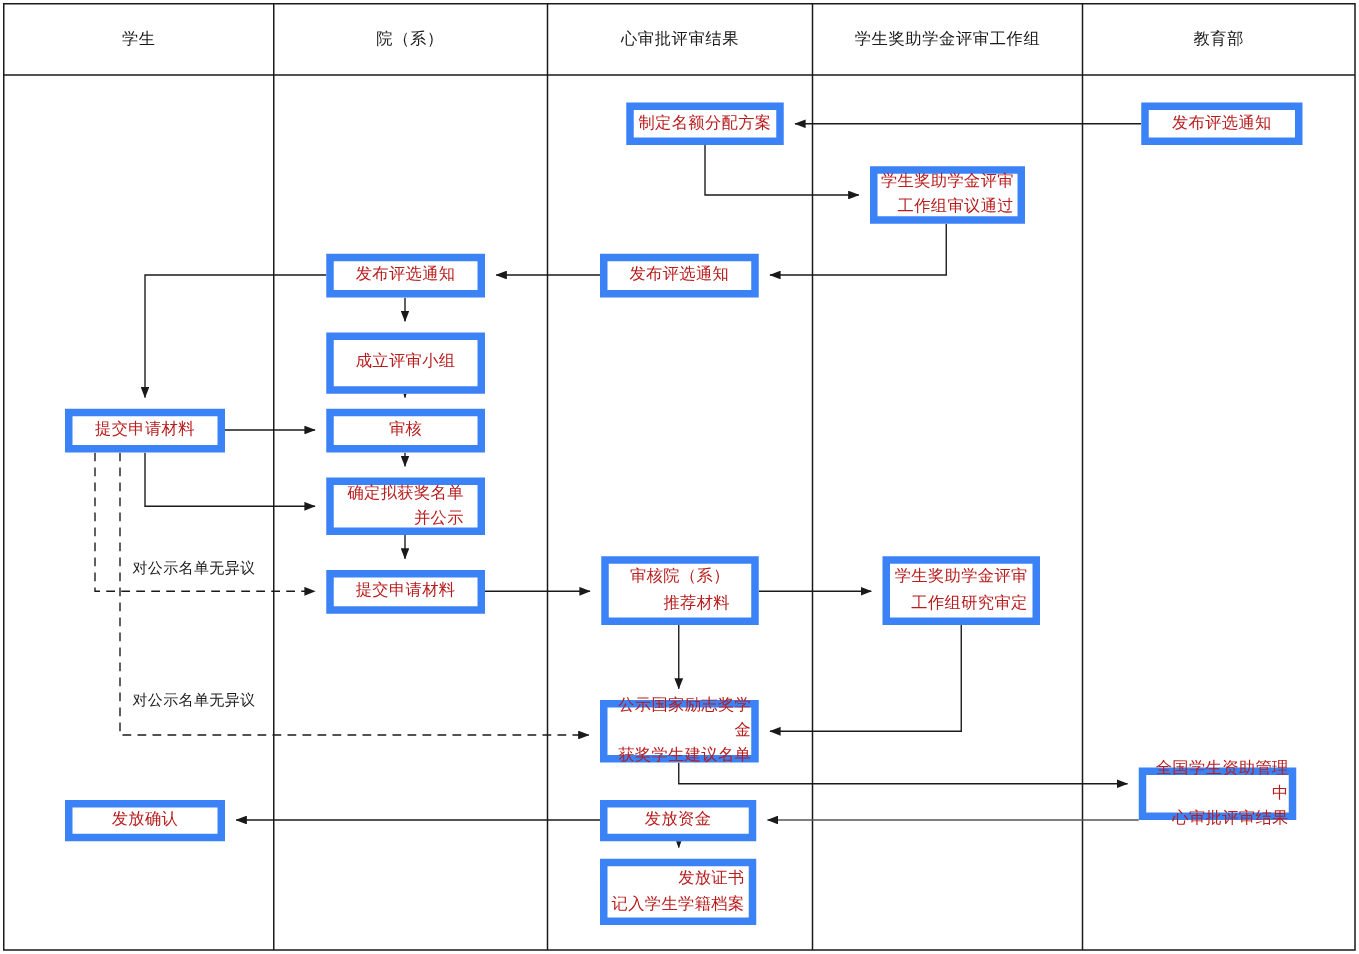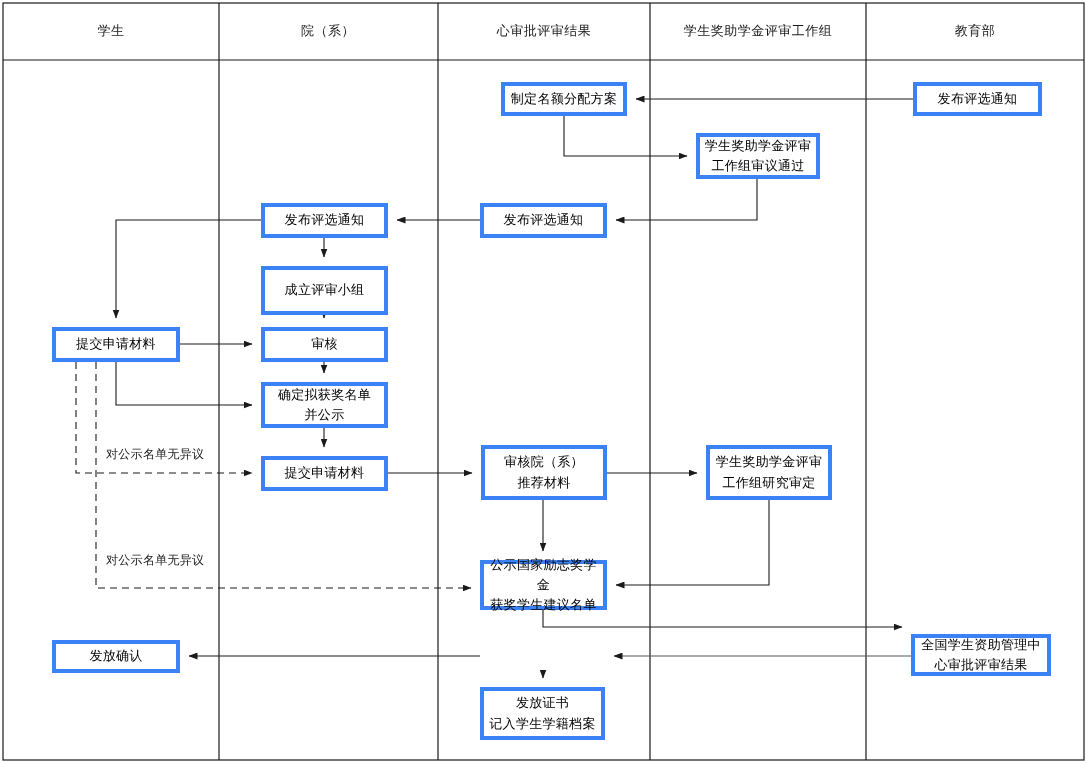--- a/index.html
+++ b/index.html
@@ -29,29 +29,29 @@
     font-size: 13px;
     color: #1a1a1a;
     text-align: center;
     white-space: nowrap;
     transform: translate(-50%, -50%);
     letter-spacing: 0.5px;
   }
   .node {
     position: absolute;
     box-sizing: border-box;
-    border: 4px solid #3b82f6;
+    border: 6px solid #3b82f6;
     background: #ffffff;
     display: flex;
     align-items: center;
     justify-content: center;
-    text-align: center;
+    text-align: right;
     font-size: 13px;
     line-height: 1.55;
-    color: #000000;
+    color: #b91c1c;
     letter-spacing: 0.3px;
     z-index: 3;
   }
   .edge-label {
     position: absolute;
     font-size: 12px;
     color: #1a1a1a;
     white-space: nowrap;
     letter-spacing: 0.3px;
     background: #ffffff;
@@ -152,22 +152,23 @@
   <div class="node" style="left:261px; top:327px; width:127px; height:35px;">审核</div>
 
   <div class="node" style="left:261px; top:456px; width:127px; height:35px;">提交申请材料</div>
 
   <div class="node multiline" style="left:481px; top:445px; width:126px; height:55px;">审核院（系）<br>推荐材料</div>
 
   <div class="node multiline" style="left:706px; top:445px; width:126px; height:55px;">学生奖助学金评审<br>工作组研究审定</div>
 
   <div class="node multiline" style="left:480px; top:560px; width:127px; height:50px;">公示国家励志奖学金<br>获奖学生建议名单</div>
 
-  <div class="node multiline" style="left:911px; top:634px; width:140px; height:42px;">全国学生资助管理中<br>心审批评审结果</div>
+  <div class="node multiline" style="left:911px; top:614px; width:126px; height:42px;">全国学生资助管理中<br>心审批评审结果</div>
 
+  <div class="node" style="left:480px; top:640px; width:125px; height:33px;">发放资金</div>
 
   <div class="node" style="left:52px; top:640px; width:128px; height:33px;">发放确认</div>
 
   <div class="node multiline" style="left:480px; top:687px; width:125px; height:53px;">发放证书<br>记入学生学籍档案</div>
 
   <div class="edge-label" style="left:104px; top:446px;">对公示名单无异议</div>
 
   <div class="edge-label" style="left:104px; top:552px;">对公示名单无异议</div>
 
 </div>

